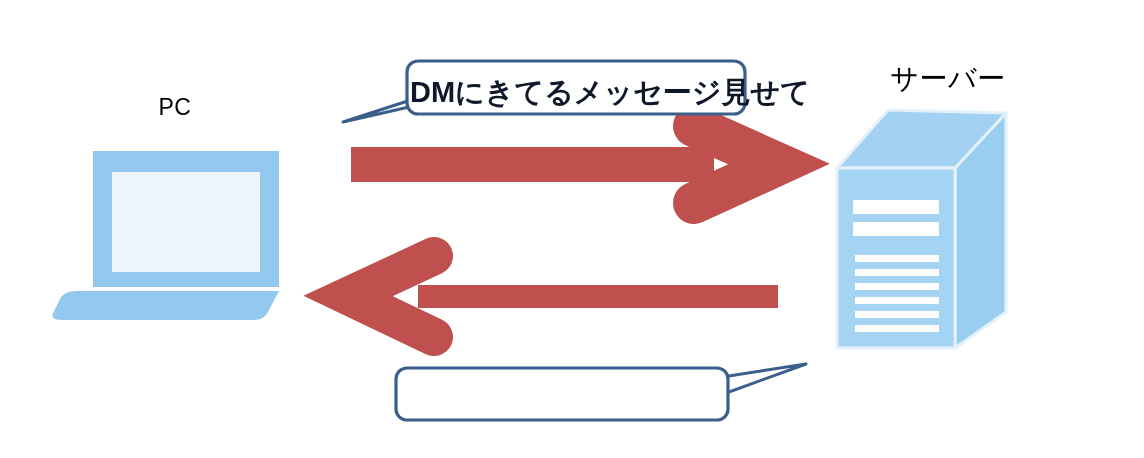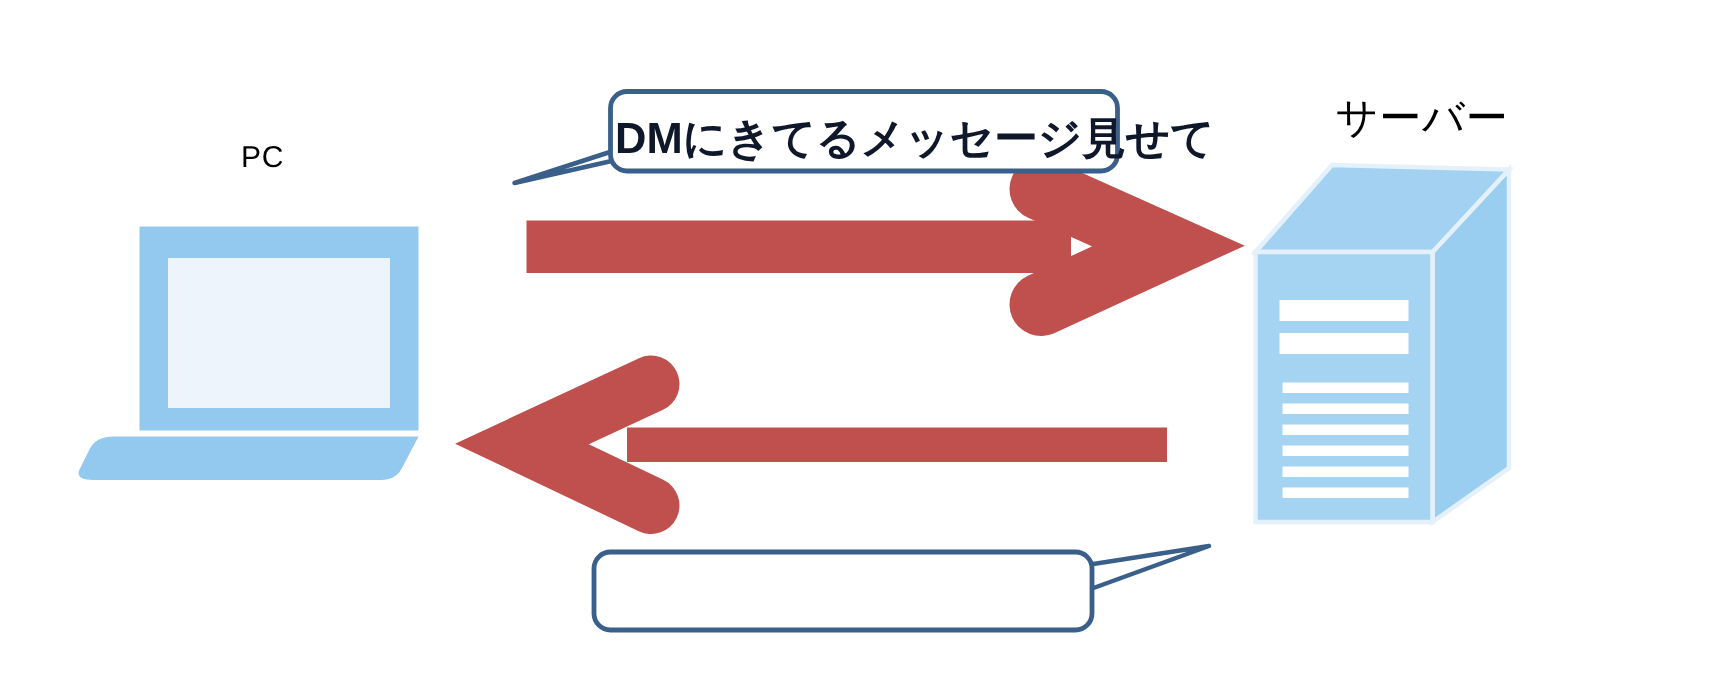--- a/index.html
+++ b/index.html
@@ -29,21 +29,21 @@
     position: absolute;
     color: #000000;
     white-space: nowrap;
     font-weight: 400;
   }
   #pc-label {
     left: 0px;
     top: 94px;
     width: 350px;
     text-align: center;
-    font-size: 20px;
+    font-size: 23px;
     letter-spacing: 0.5px;
   }
   #server-label {
     left: 808px;
     top: 60px;
     width: 280px;
     text-align: center;
     font-size: 28px;
     letter-spacing: 0.5px;
   }

